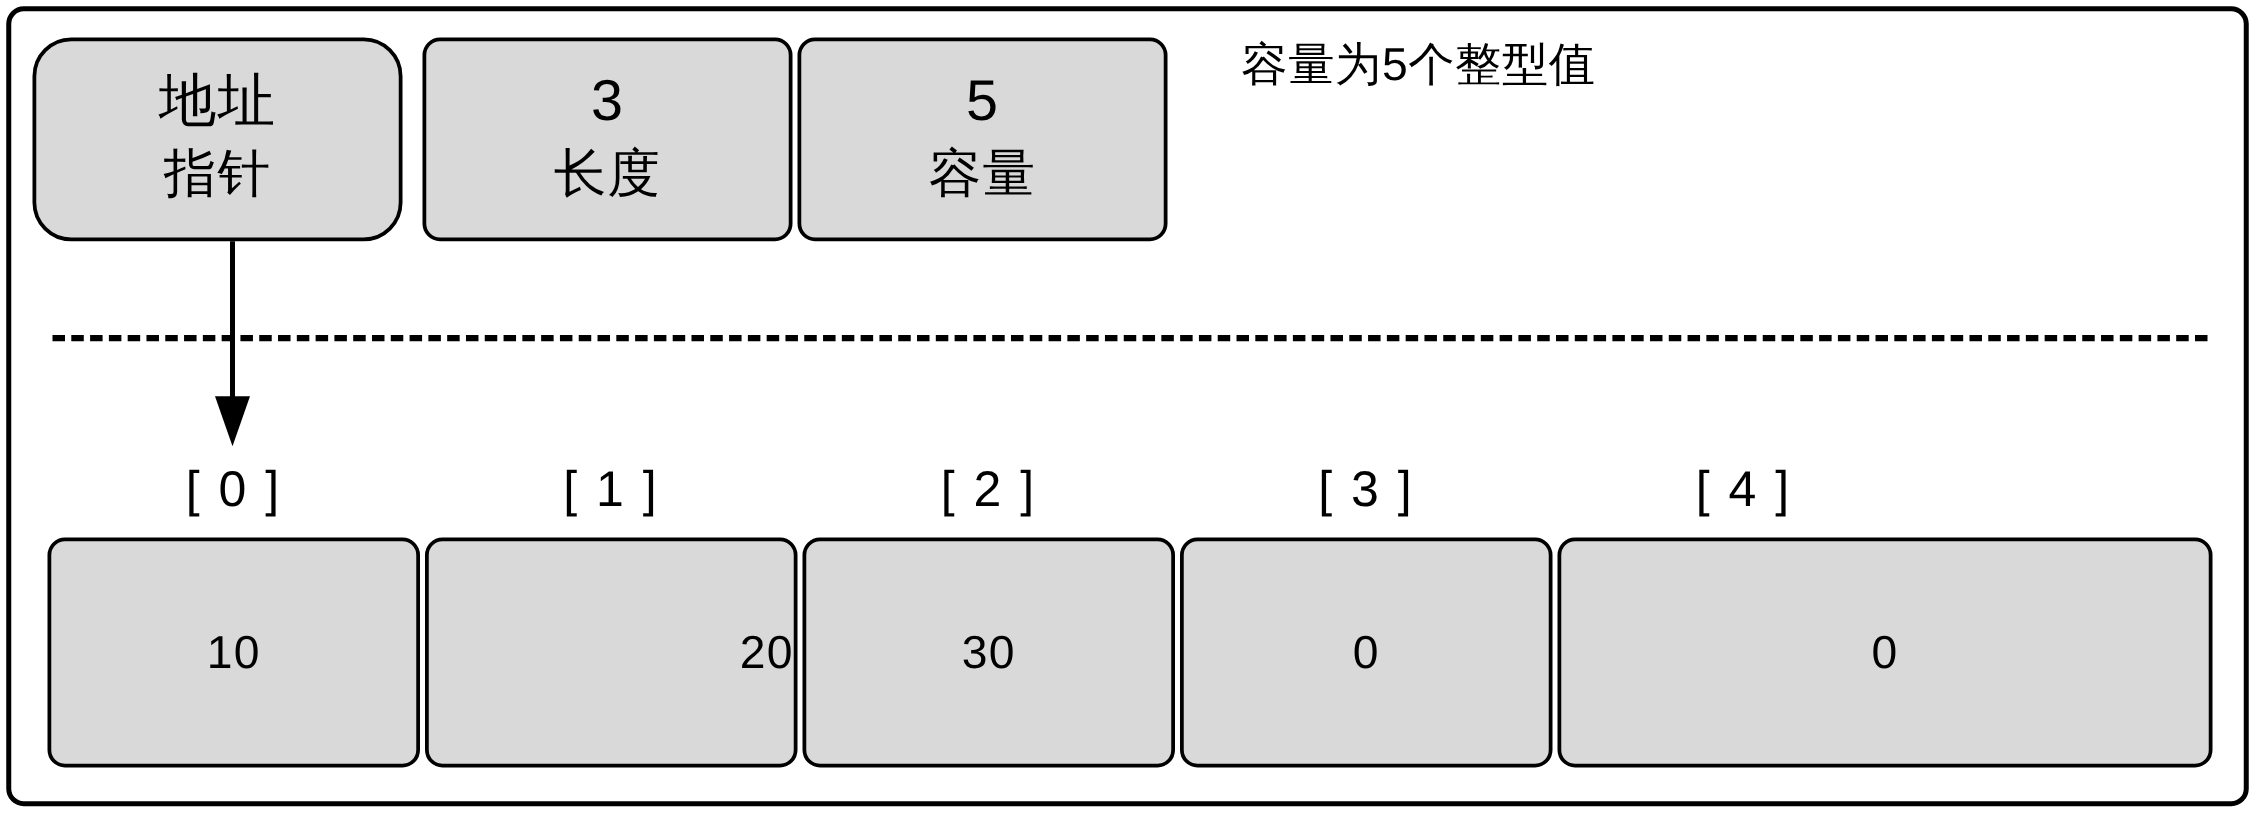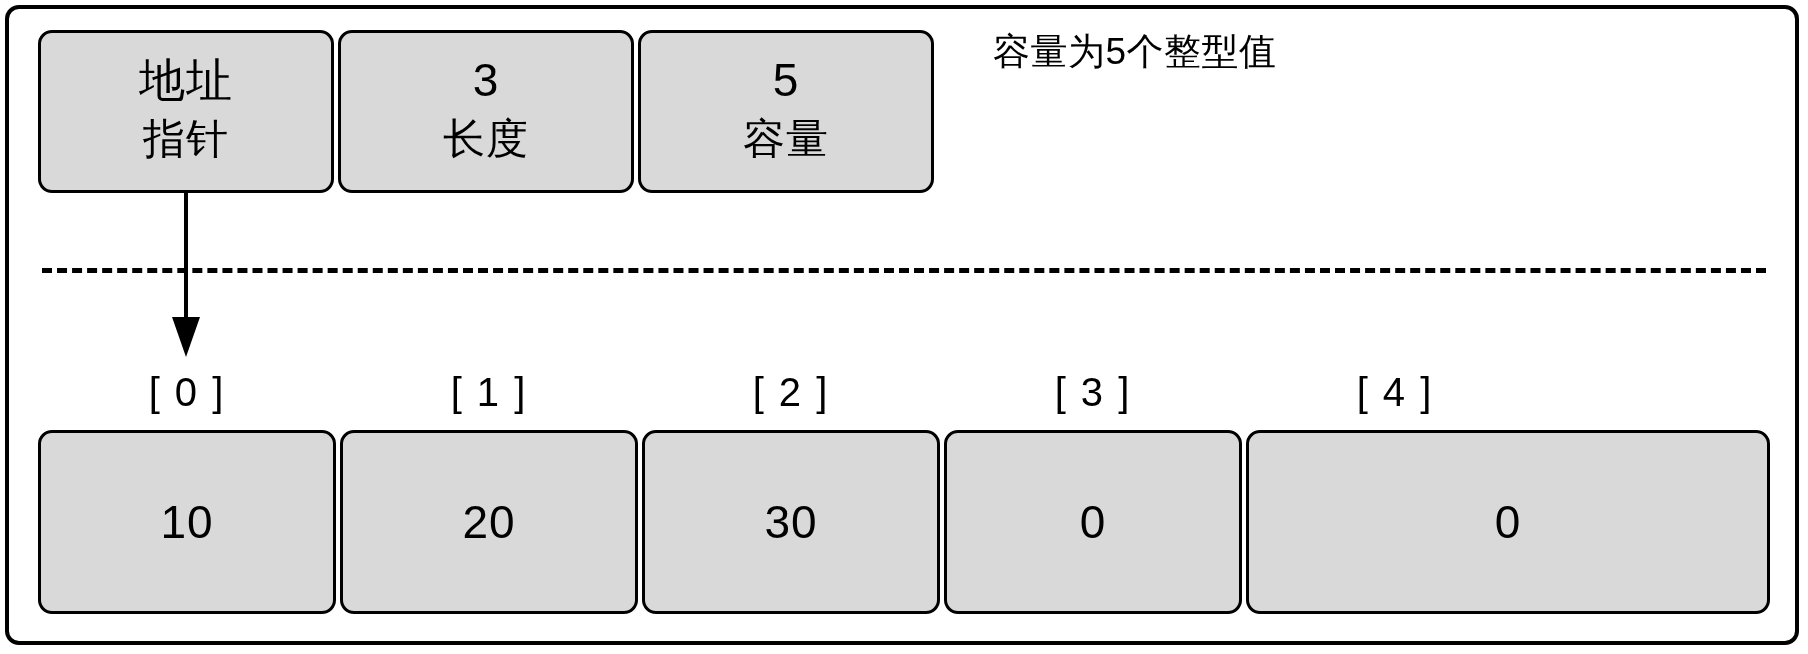--- a/index.html
+++ b/index.html
@@ -52,21 +52,21 @@
     line-height: 1.04;
     letter-spacing: 1px;
   }
   .hdr-sub {
     font-size: 42px;
     line-height: 1.25;
     margin-top: 8px;
     letter-spacing: 1px;
   }
 
-  #hdr-0 { left: 38px;  top: 30px; width: 296px; height: 163px; }
+  #hdr-0 { left: 26px;  top: 30px; width: 296px; height: 163px; border-radius: 31px; }
   #hdr-1 { left: 338px; top: 30px; width: 296px; height: 163px; }
   #hdr-2 { left: 638px; top: 30px; width: 296px; height: 163px; }
 
   
   .note {
     position: absolute;
     left: 993px;
     top: 28px;
     width: 640px;
     color: #000000;
@@ -139,25 +139,25 @@
   #idx-2 { left: 642px;  width: 298px; }
   #idx-3 { left: 944px;  width: 298px; }
   #idx-4 { left: 1246px; width: 298px; }
 
   
   .slot {
     top: 430px;
     height: 184px;
   }
   .slot-value {
-    font-size: 46px;
+    font-size: 37px;
     letter-spacing: 1px;
   }
   #slot-0 { left: 38px;   width: 298px; }
-  #slot-1 { left: 340px;  width: 298px; }
+  #slot-1 { left: 340px;  width: 298px; align-items: flex-end; }
   #slot-2 { left: 642px;  width: 298px; align-items: center; }
   #slot-3 { left: 944px;  width: 298px; }
   #slot-4 { left: 1246px; width: 524px; }
 </style>
 </head>
 <body>
 
 <div id="canvas">
 
   <div class="outer-frame"></div>

